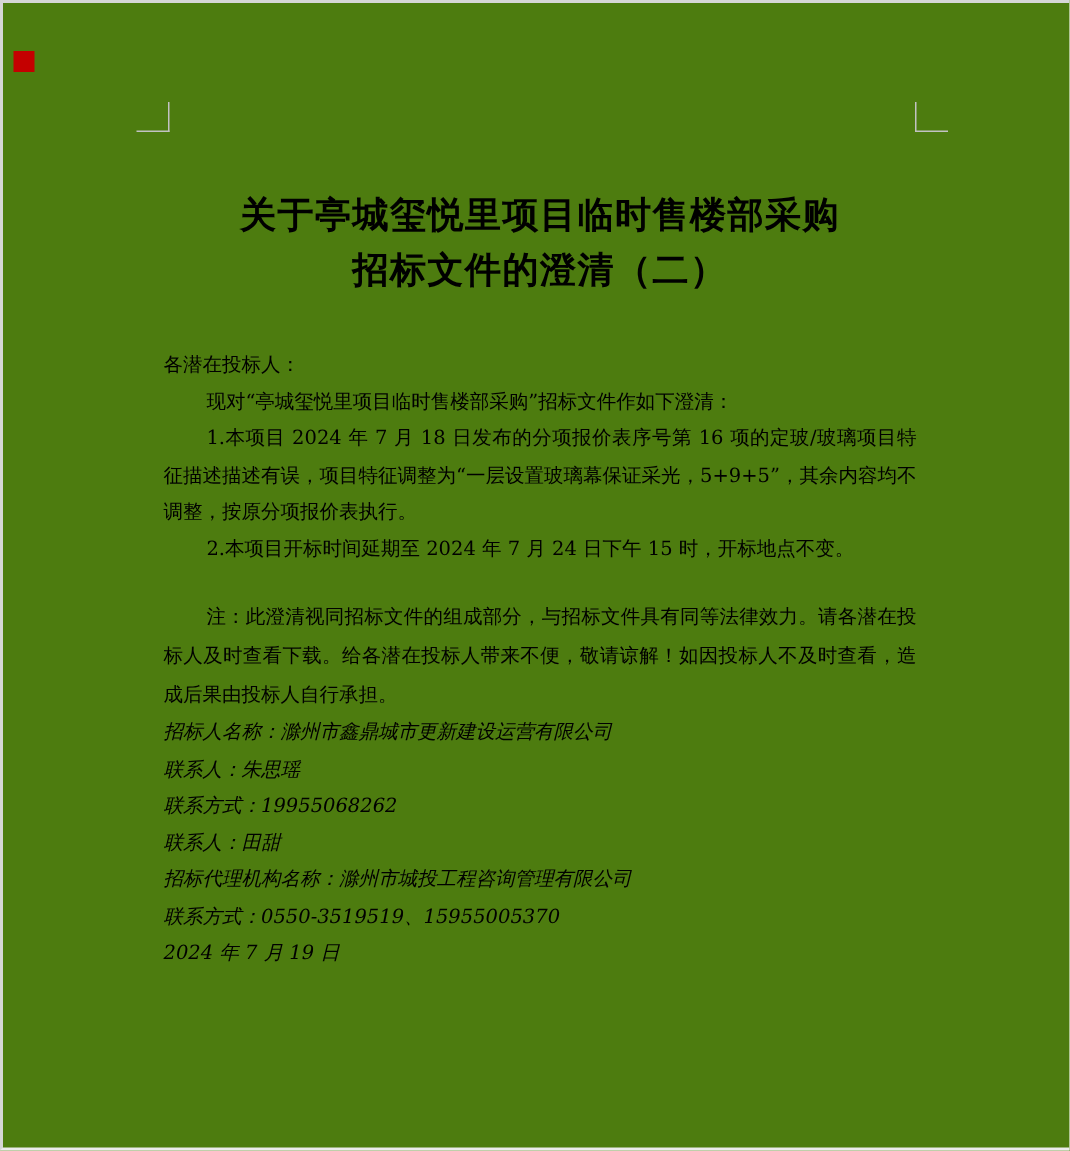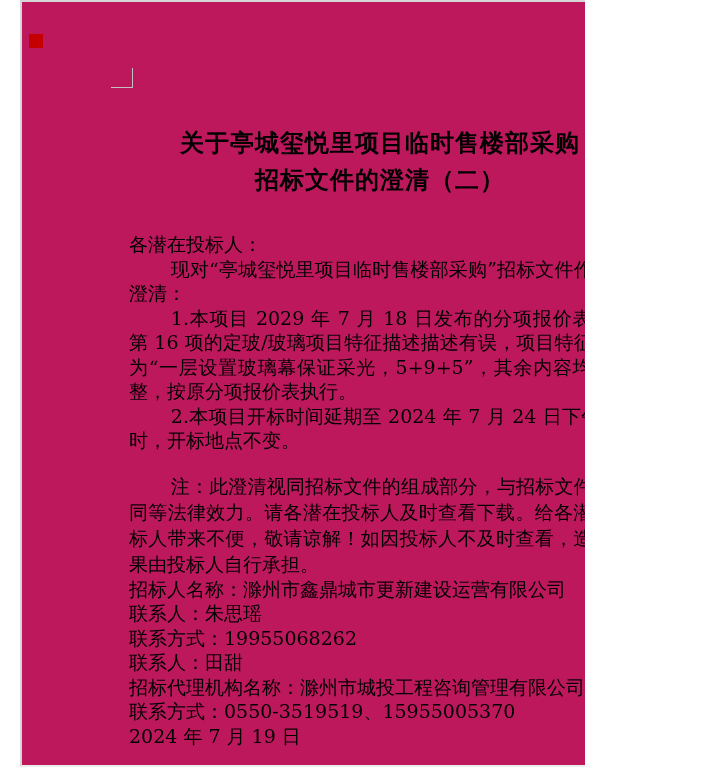--- a/index.html
+++ b/index.html
@@ -1,59 +1,58 @@
 <!DOCTYPE html>
 <html><head>
 <meta charset="utf-8">
 <style>
   html,body{margin:0;padding:0;background:#ffffff;}
   .viewport{
     position:relative;
-    width:565px;height:767px;
+    width:713px;height:767px;
     box-sizing:border-box;
-    background:#be185d;
+    background:#4d7c0f;
     border-top:2px solid #d6d6d6;
     border-left:2px solid #d6d6d6;
     border-bottom:2px solid #ececec;
     overflow:hidden;
     font-family:"DejaVu Serif","Liberation Serif",serif;
     color:#000;
-    margin-left:20px;
   }
   .red-marker{
     position:absolute;left:7px;top:32px;width:14px;height:14px;
   }
   .crop-mark{position:absolute;width:21px;height:19px;}
   .crop-mark.tl{left:89px;top:66px;border-right:1px solid #c2c2c2;border-bottom:1px solid #c2c2c2;}
   .crop-mark.tr{left:608px;top:66px;border-left:1px solid #c2c2c2;border-bottom:1px solid #c2c2c2;}
   .doc{
     position:absolute;left:107px;top:0;width:502px;
   }
   .title{
     margin-top:122px;
     text-align:center;
     font-size:24px;
     font-weight:bold;
     line-height:37px;
     letter-spacing:1px;
   }
   .body{
     margin-top:34px;
-    font-size:19px;
+    font-size:13px;
     line-height:24.5px;
     text-align:justify;
   }
   .body p{margin:0;padding:0;}
   .indent{text-indent:2.2em;}
   .note{
     font-weight:normal;
     margin-top:20px !important;
     line-height:26px;
   }
-  .contacts{margin-top:0;line-height:24.5px;}
+  .contacts{margin-top:0;line-height:24.5px;font-style:italic;}
 </style>
 </head>
 <body>
 
 <div class="viewport">
 
   <div class="red-marker" style="background: rgb(196, 0, 0);"></div>
 
   <div class="crop-mark tl"></div>
   <div class="crop-mark tr"></div>
@@ -61,21 +60,21 @@
   <div class="doc">
 
     <div class="title">
       <div>关于亭城玺悦里项目临时售楼部采购</div>
       <div>招标文件的澄清（二）</div>
     </div>
 
     <div class="body">
       <p>各潜在投标人：</p>
       <p class="indent">现对“亭城玺悦里项目临时售楼部采购”招标文件作如下澄清：</p>
-      <p class="indent">1.本项目 2029 年 7 月 18 日发布的分项报价表序号第 16 项的定玻/玻璃项目特征描述描述有误，项目特征调整为“一层设置玻璃幕保证采光，5+9+5”，其余内容均不调整，按原分项报价表执行。</p>
+      <p class="indent">1.本项目 2024 年 7 月 18 日发布的分项报价表序号第 16 项的定玻/玻璃项目特征描述描述有误，项目特征调整为“一层设置玻璃幕保证采光，5+9+5”，其余内容均不调整，按原分项报价表执行。</p>
       <p class="indent">2.本项目开标时间延期至 2024 年 7 月 24 日下午 15 时，开标地点不变。</p>
       <p class="indent note">注：此澄清视同招标文件的组成部分，与招标文件具有同等法律效力。请各潜在投标人及时查看下载。给各潜在投标人带来不便，敬请谅解！如因投标人不及时查看，造成后果由投标人自行承担。</p>
       <div class="contacts">
         <p>招标人名称：滁州市鑫鼎城市更新建设运营有限公司</p>
         <p>联系人：朱思瑶</p>
         <p>联系方式：19955068262</p>
         <p>联系人：田甜</p>
         <p>招标代理机构名称：滁州市城投工程咨询管理有限公司</p>
         <p>联系方式：0550-3519519、15955005370</p>
         <p>2024 年 7 月 19 日</p>

